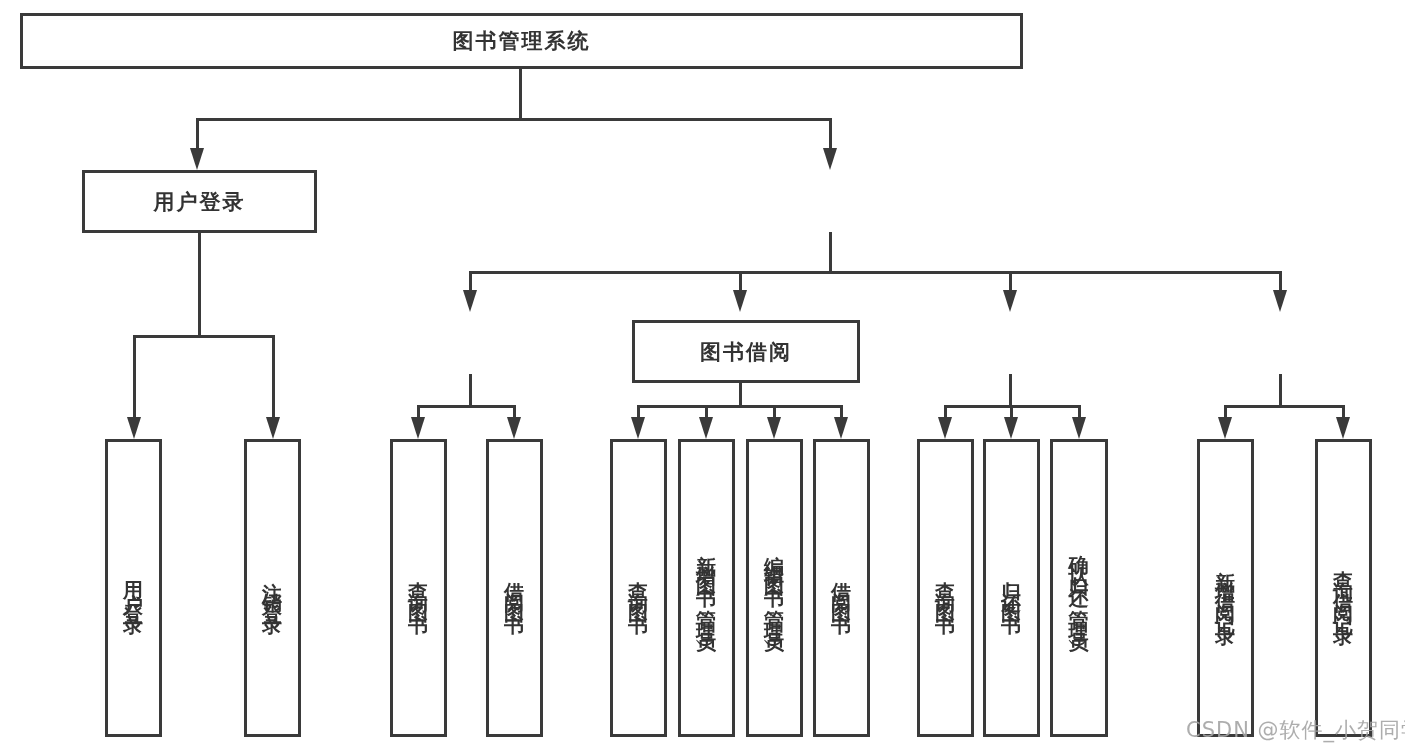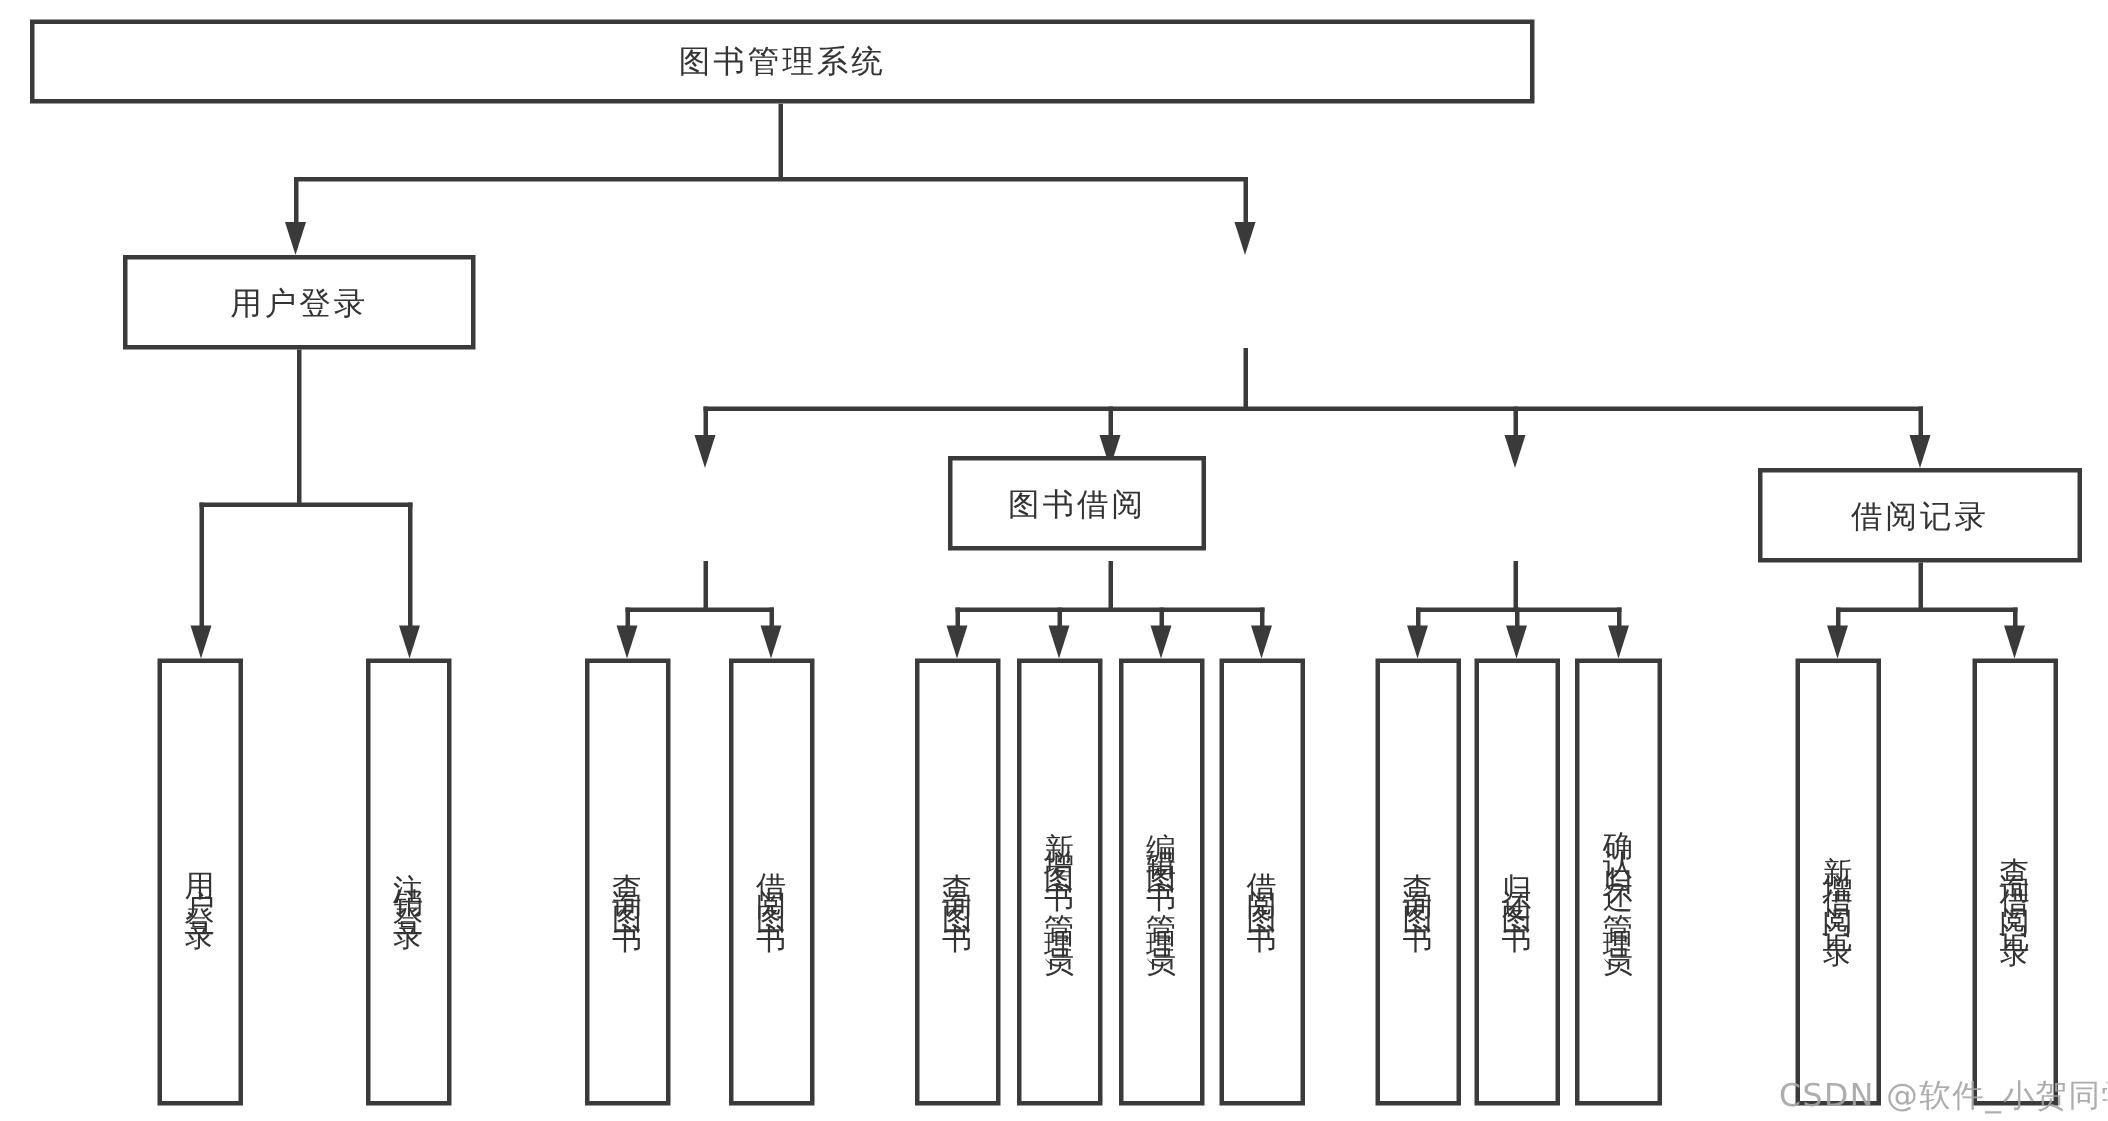--- a/index.html
+++ b/index.html
@@ -4,21 +4,21 @@
 <style>
   html,body{margin:0;padding:0;background:#ffffff;}
   .canvas{
     position:relative;width:1405px;height:747px;background:#ffffff;overflow:hidden;
     font-family:"DejaVu Sans","Liberation Sans",sans-serif;
   }
   .box{
     position:absolute;box-sizing:border-box;
     border:3px solid #3a3a3a;background:#ffffff;
     display:flex;align-items:center;justify-content:center;
-    color:#333333;font-size:21px;font-weight:400;letter-spacing:2px;
+    color:#333333;font-size:21px;font-weight:700;letter-spacing:2px;
     z-index:2;
   }
   .box.v{font-size:20px;}
   .box.v > span{
     writing-mode:vertical-rl;text-orientation:mixed;
     letter-spacing:11px;line-height:1;white-space:nowrap;
   }
   .vl{position:absolute;width:3px;background:#3a3a3a;z-index:1;}
   .hl{position:absolute;height:3px;background:#3a3a3a;z-index:1;}
   .ah{
@@ -96,25 +96,22 @@
   <div class="ah" style="left:1336px;top:417px;"></div>
 
   <div class="box" style="left:20px;top:13px;width:1003px;height:56px;">
     <span>图书管理系统</span>
   </div>
 
   <div class="box" style="left:82px;top:170px;width:235px;height:63px;">
     <span>用户登录</span>
   </div>
 
-  <div class="box" style="left:632px;top:304px;width:172px;height:63px;">
+  <div class="box" style="left:632px;top:320px;width:228px;height:63px;">
     <span>图书借阅</span>
-  </div>
-  <div class="box" style="left:1172px;top:312px;width:216px;height:63px;">
-    <span>借阅记录</span>
   </div>
 
   <div class="box v" style="left:105px;top:439px;width:57px;height:298px;">
     <span>用户登录</span>
   </div>
   <div class="box v" style="left:244px;top:439px;width:57px;height:298px;">
     <span>注销登录</span>
   </div>
 
   <div class="box v" style="left:390px;top:439px;width:57px;height:298px;">

